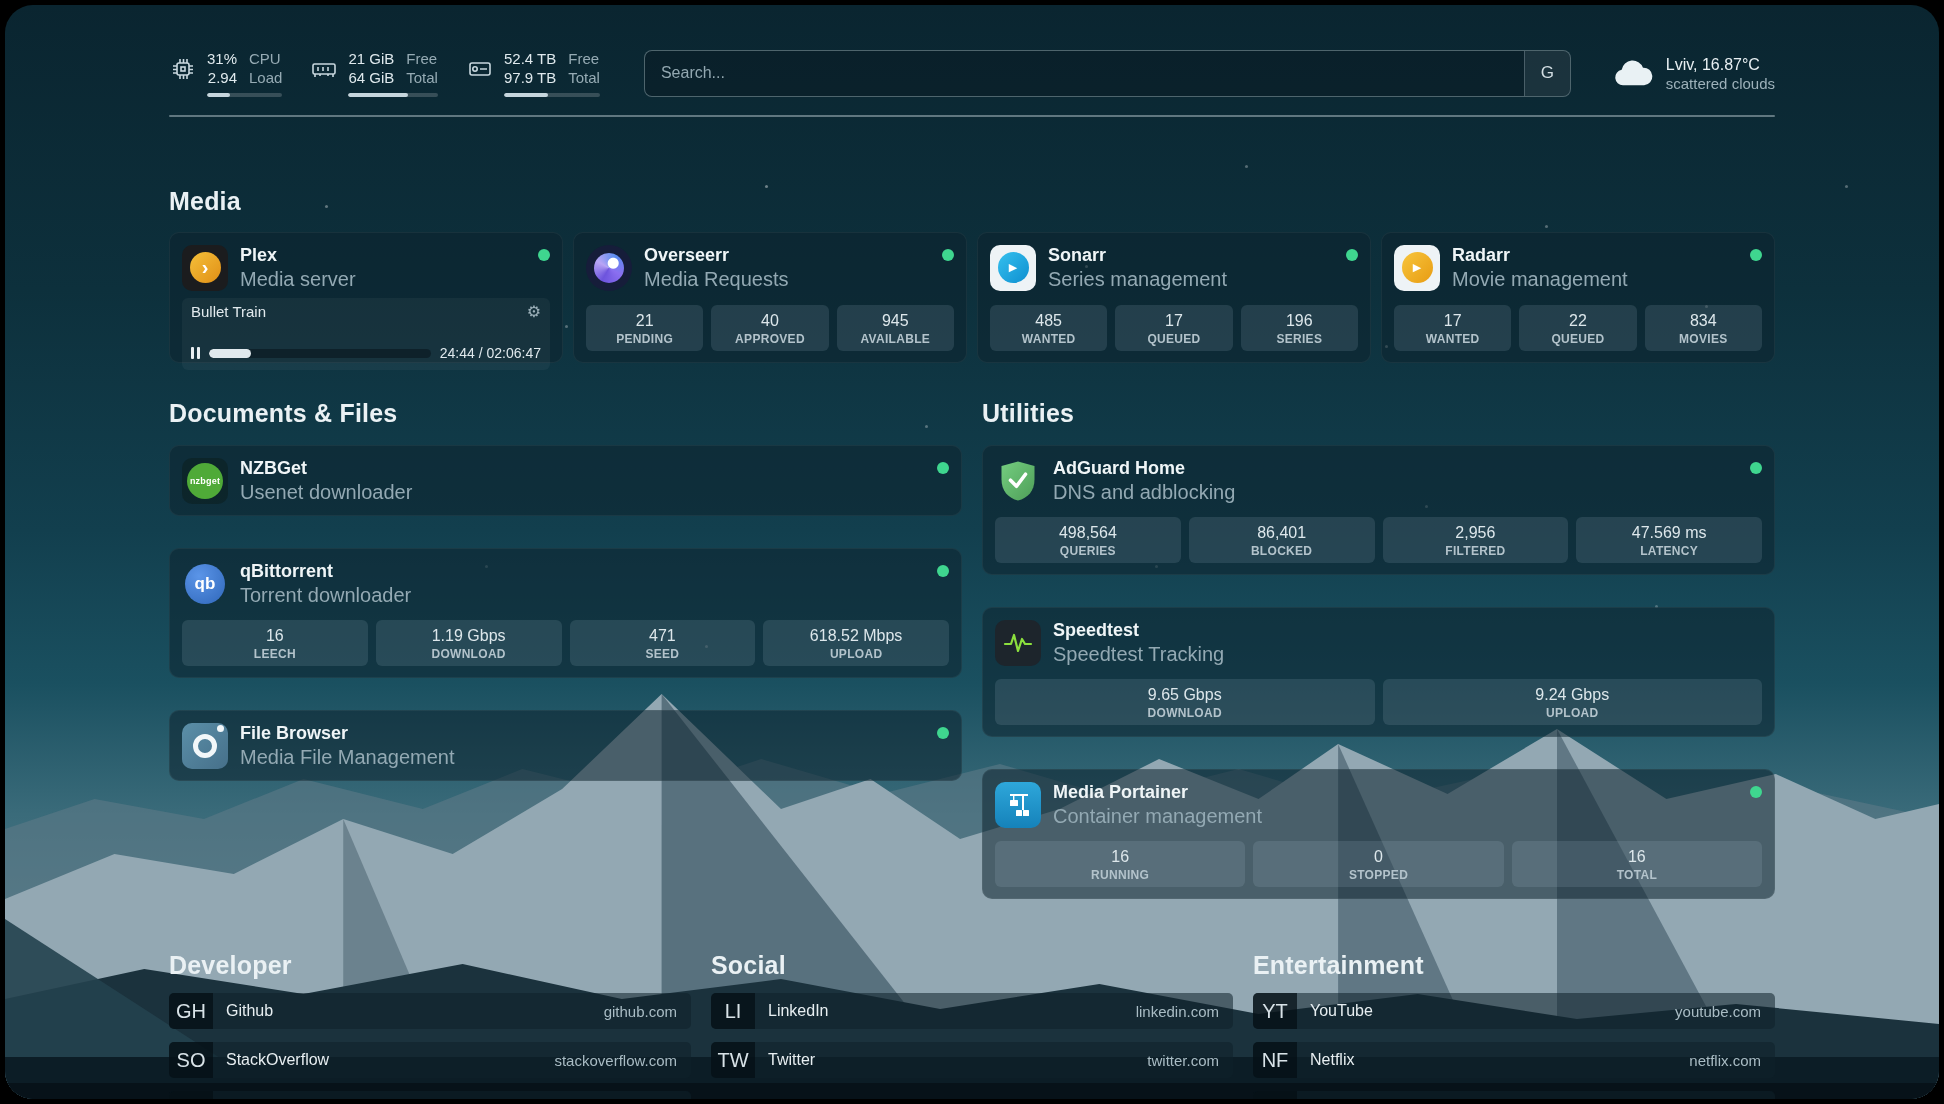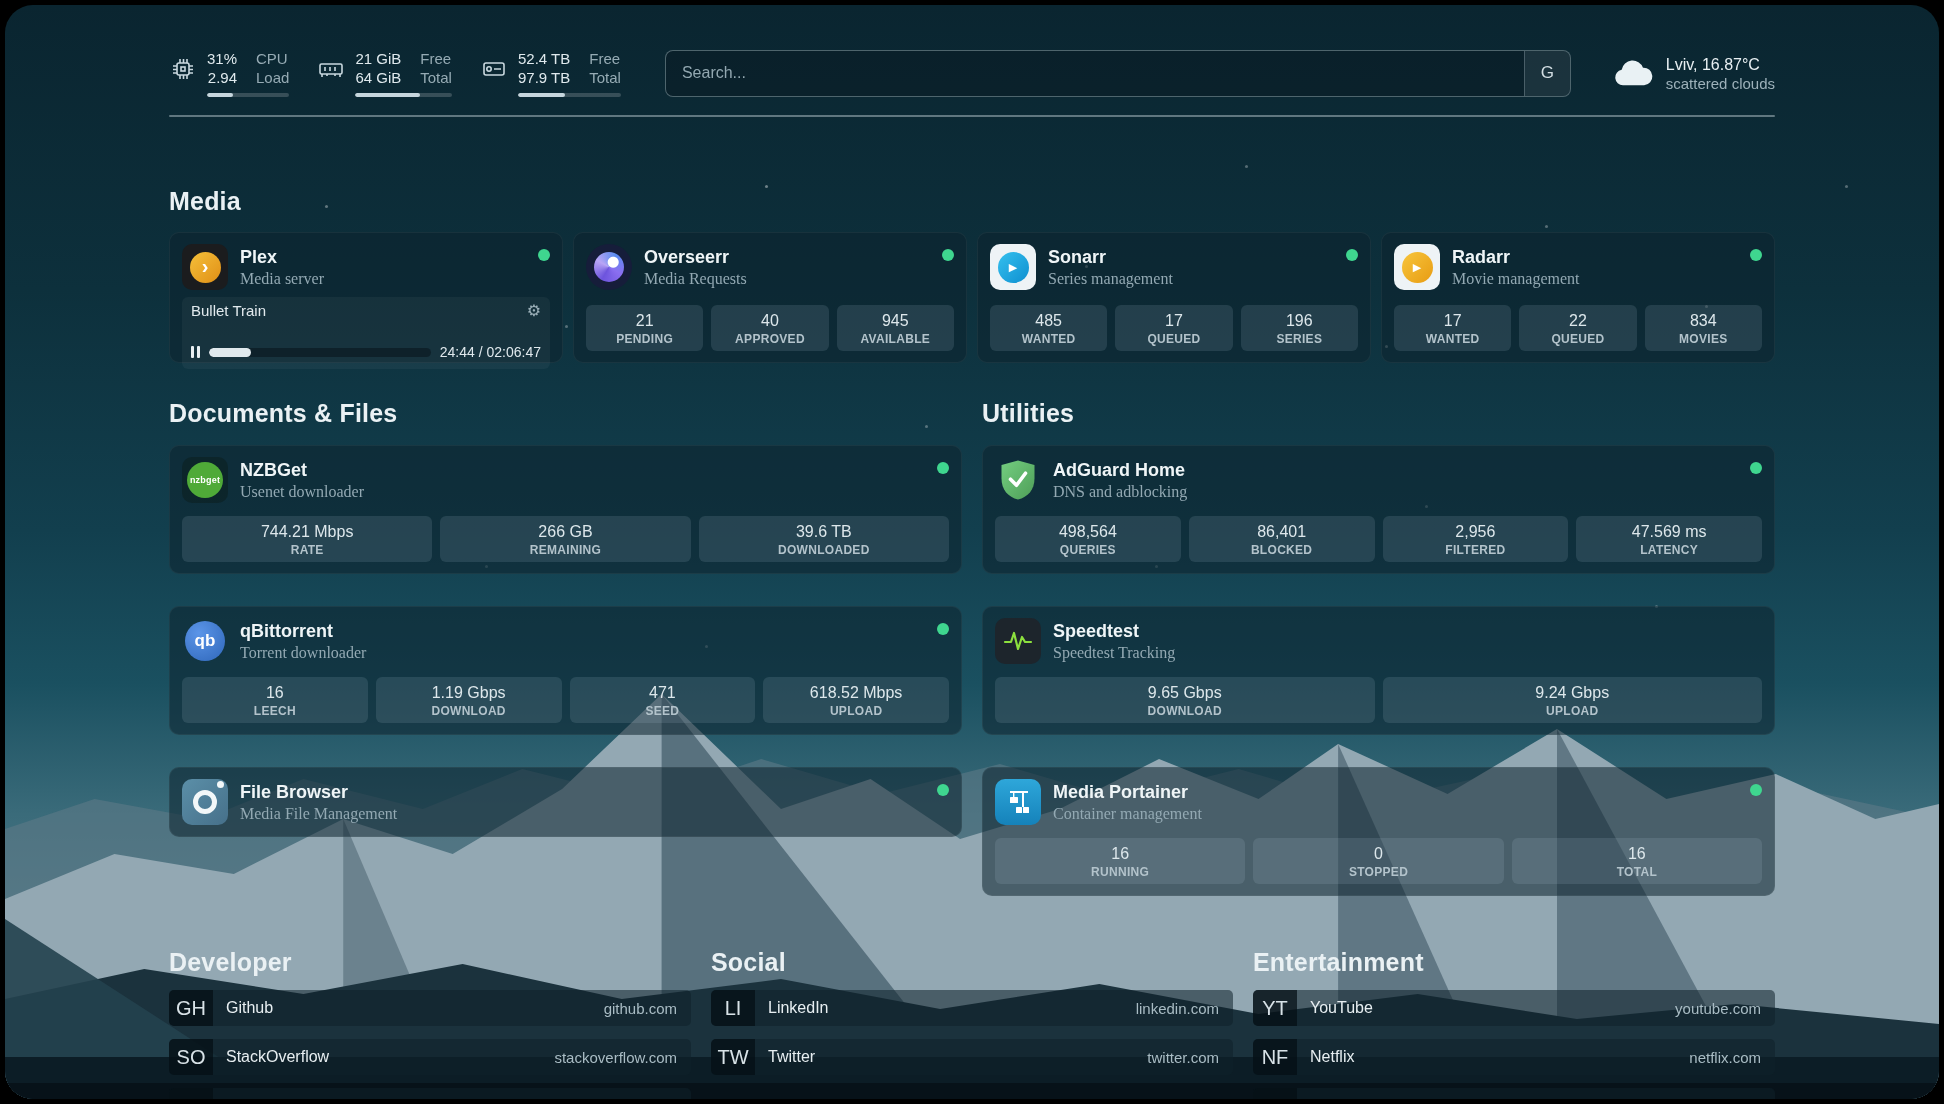--- a/index.html
+++ b/index.html
@@ -20,21 +20,21 @@
       240px 460px 0 0 rgba(255,255,255,.3), 480px 560px 0 0 rgba(255,255,255,.25),
       700px 640px 0 0 rgba(255,255,255,.3), 1150px 560px 0 0 rgba(255,255,255,.25),
       1420px 500px 0 0 rgba(255,255,255,.3), 1650px 600px 0 0 rgba(255,255,255,.25); }
 
   .content { position:relative; z-index:5; width:1606px; margin:0 auto; padding-top:40px; }
 
   
   .topbar { display:flex; align-items:center; min-height:56px; }
   .res { display:flex; align-items:flex-start; gap:10px; margin-right:28px; }
   .res svg { margin-top:6px; flex:none; }
-  .res-cols { display:flex; gap:19px; font-size:15px; line-height:19px; }
+  .res-cols { display:flex; gap:12px; font-size:15px; line-height:19px; }
   .rv { display:flex; flex-direction:column; align-items:flex-end; color:#dfe9ed; }
   .rl { display:flex; flex-direction:column; color:#96abb4; }
   .res-bar { height:4px; background:rgba(255,255,255,0.18); border-radius:2px; margin-top:6px; overflow:hidden; }
   .res-fill { height:100%; background:#c6d6dd; border-radius:2px; width:0; }
 
   .search { flex:1; display:flex; margin:0 42px 0 16px; height:47px;
     border:1px solid rgba(210,228,235,0.35); border-radius:8px; background:rgba(8,25,33,0.45); overflow:hidden; }
   .search input { flex:1; background:transparent; border:none; outline:none; color:#dfe9ed; font-size:16px; padding:0 16px; font-family:inherit; }
   .search input::placeholder { color:#93a8b1; }
   .gbtn { width:46px; border:none; border-left:1px solid rgba(210,228,235,0.25); background:rgba(190,215,225,0.10);
@@ -50,21 +50,21 @@
   
   h1.sect { font-size:25px; font-weight:600; color:#eaf1f4; letter-spacing:.2px; }
   .section-media { margin-top:70px; }
   .media-grid { display:grid; grid-template-columns:repeat(4,1fr); gap:10px; margin-top:16px; }
 
   .card { background:rgba(13,35,45,0.55); border:1px solid rgba(255,255,255,0.05); border-radius:10px; padding:11px 12px; }
   .media-card { height:131px; display:flex; flex-direction:column; }
   .card-head { display:flex; align-items:center; gap:12px; cursor:pointer; }
   .titles { min-width:0; }
   .sname { font-size:18px; font-weight:600; color:#eff5f7; line-height:22px; }
-  .sdesc { font-size:16px; color:#93a9b3; margin-top:2px;font-family:Liberation Serif, serif; }
+  .sdesc { font-size:20px; color:#93a9b3; margin-top:2px; }
   .dot { width:12px; height:12px; border-radius:50%; margin-left:auto; align-self:flex-start; margin-top:5px; flex:none; }
 
   .stats { display:flex; gap:8px; margin-top:auto; }
   .stats.fixed { margin-top:13px; }
   .stat { flex:1; background:rgba(196,220,230,0.13); border-radius:6px; text-align:center; padding:6px 4px 5px; }
   .stat .v { font-size:16px; color:#dde7eb; line-height:20px; white-space:nowrap; }
   .stat .l { font-size:12px; font-weight:700; color:#b3c3cb; margin-top:1px; letter-spacing:.3px; }
 
   
   .plex-block { margin-top:7px; background:rgba(255,255,255,0.045); border-radius:6px; padding:4px 9px 9px; }
@@ -354,34 +354,20 @@
           <div class="card-head">
             <div class="icon nzbget">
               <span class="nzb-circle">nzbget</span>
             </div>
             <div class="titles">
               <div class="sname">NZBGet</div>
               <div class="sdesc">Usenet downloader</div>
             </div>
             <span class="dot" style="background: rgb(63, 214, 143);"></span>
           </div>
-          <div class="stats fixed">
-            <div class="stat">
-              <div class="v">744.21 Mbps</div>
-              <div class="l">RATE</div>
-            </div>
-            <div class="stat">
-              <div class="v">266 GB</div>
-              <div class="l">REMAINING</div>
-            </div>
-            <div class="stat">
-              <div class="v">39.6 TB</div>
-              <div class="l">DOWNLOADED</div>
-            </div>
-          </div>
         </div>
 
         <div class="card">
           <div class="card-head">
             <div class="icon qbittorrent">
               <span class="qb-circle">qb</span>
             </div>
             <div class="titles">
               <div class="sname">qBittorrent</div>
               <div class="sdesc">Torrent downloader</div>

